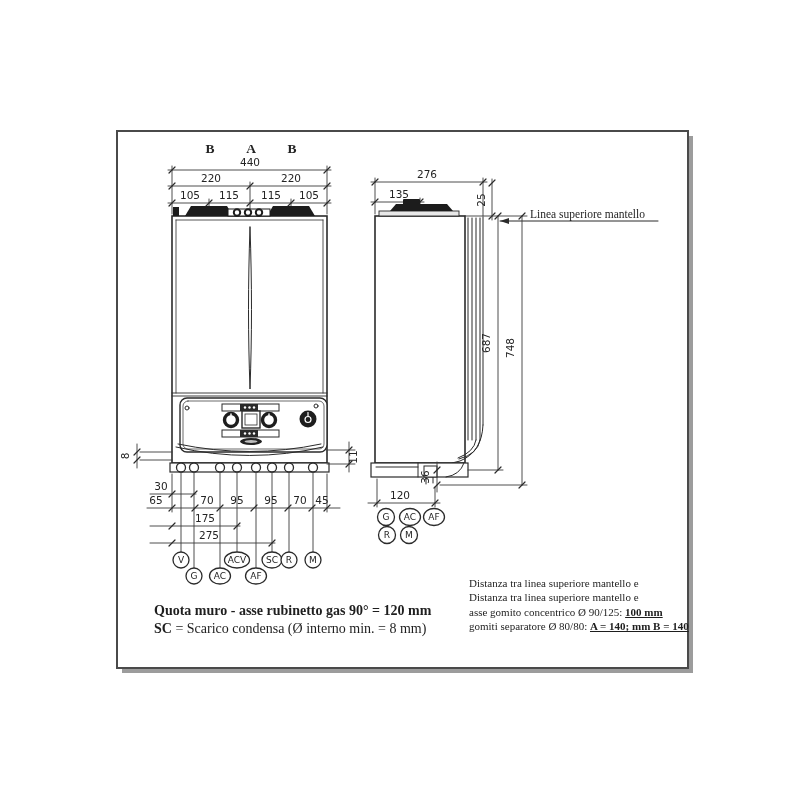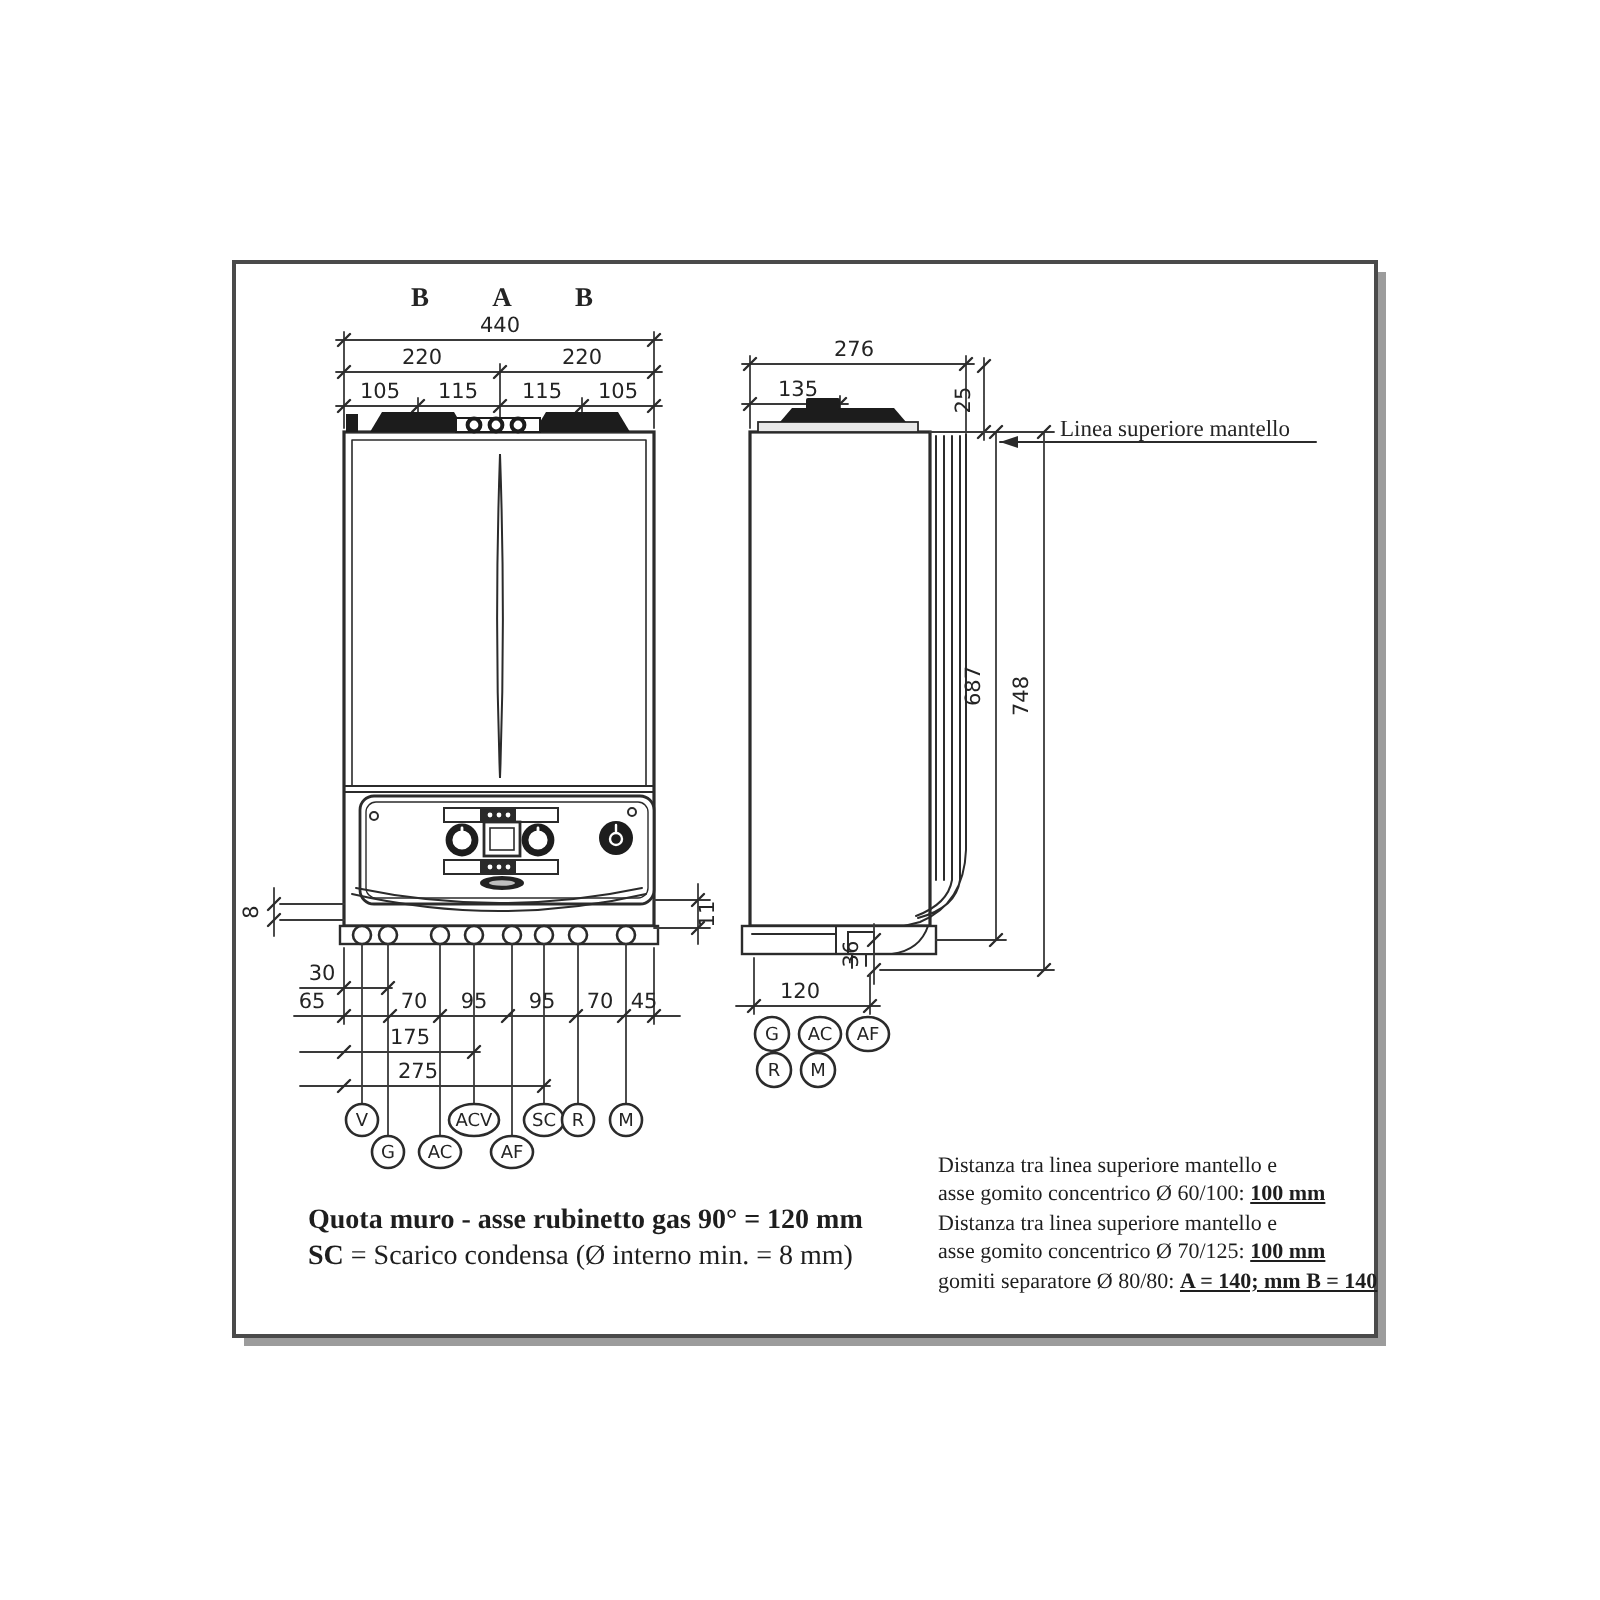--- a/index.html
+++ b/index.html
@@ -231,23 +231,22 @@
             <circle cx="409" cy="535" r="8.5"></circle>
             <text class="badge" x="409" y="538" text-anchor="middle" stroke="none">M</text>
           </g>
     </g>
   </g>
 </svg>
 
 
 <div class="tblock notes-right">
   <div><span>Distanza tra linea superiore mantello e</span></div>
-  <div><span>asse gomito concentrico Ø 60/100: </span><span class="b u">100 mm</span></div>
   <div><span>Distanza tra linea superiore mantello e</span></div>
-  <div><span>asse gomito concentrico Ø 70/125: </span><span class="b u">100 mm</span></div>
+  <div><span>asse gomito concentrico Ø 90/125: </span><span class="b u">100 mm</span></div>
   <div><span>gomiti separatore Ø 80/80: </span><span class="b u">A = 140; mm B = 140</span></div>
 </div>
 
 <div class="tblock notes-left">
   <div class="b">Quota muro - asse rubinetto gas 90° = 120 mm</div>
   <div><span class="b">SC</span><span> = Scarico condensa (Ø interno min. = 8 mm)</span></div>
 </div>
 
 </div>
 

